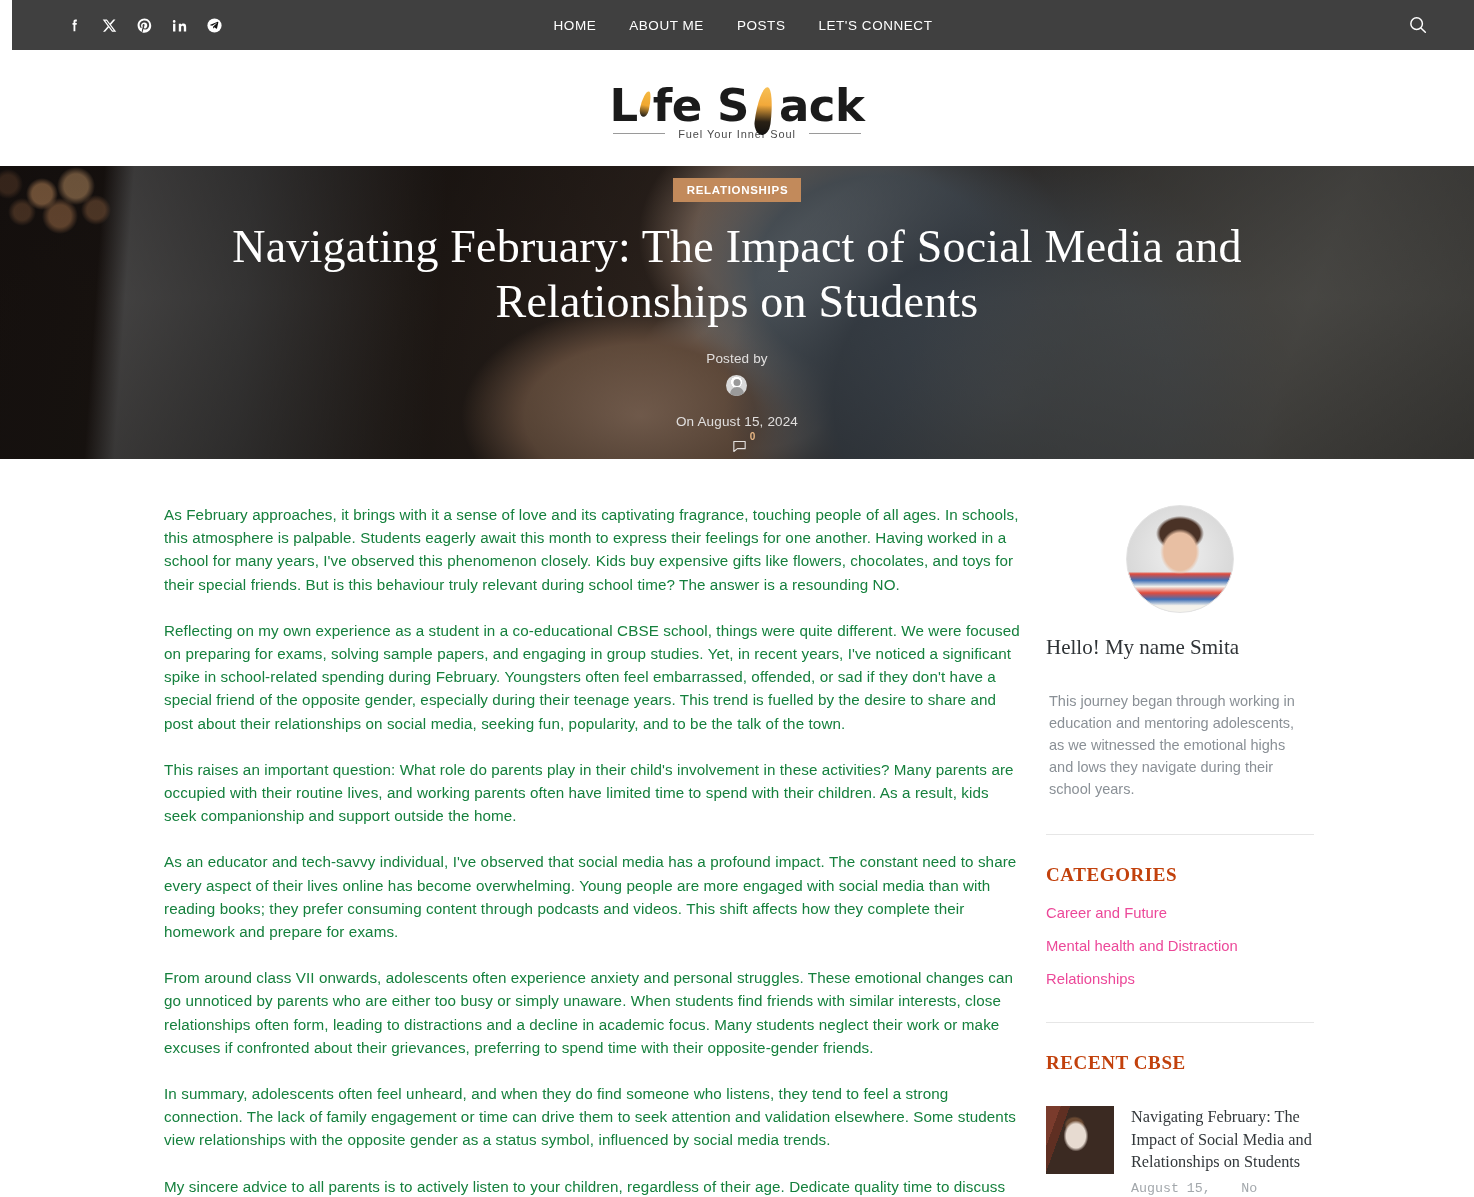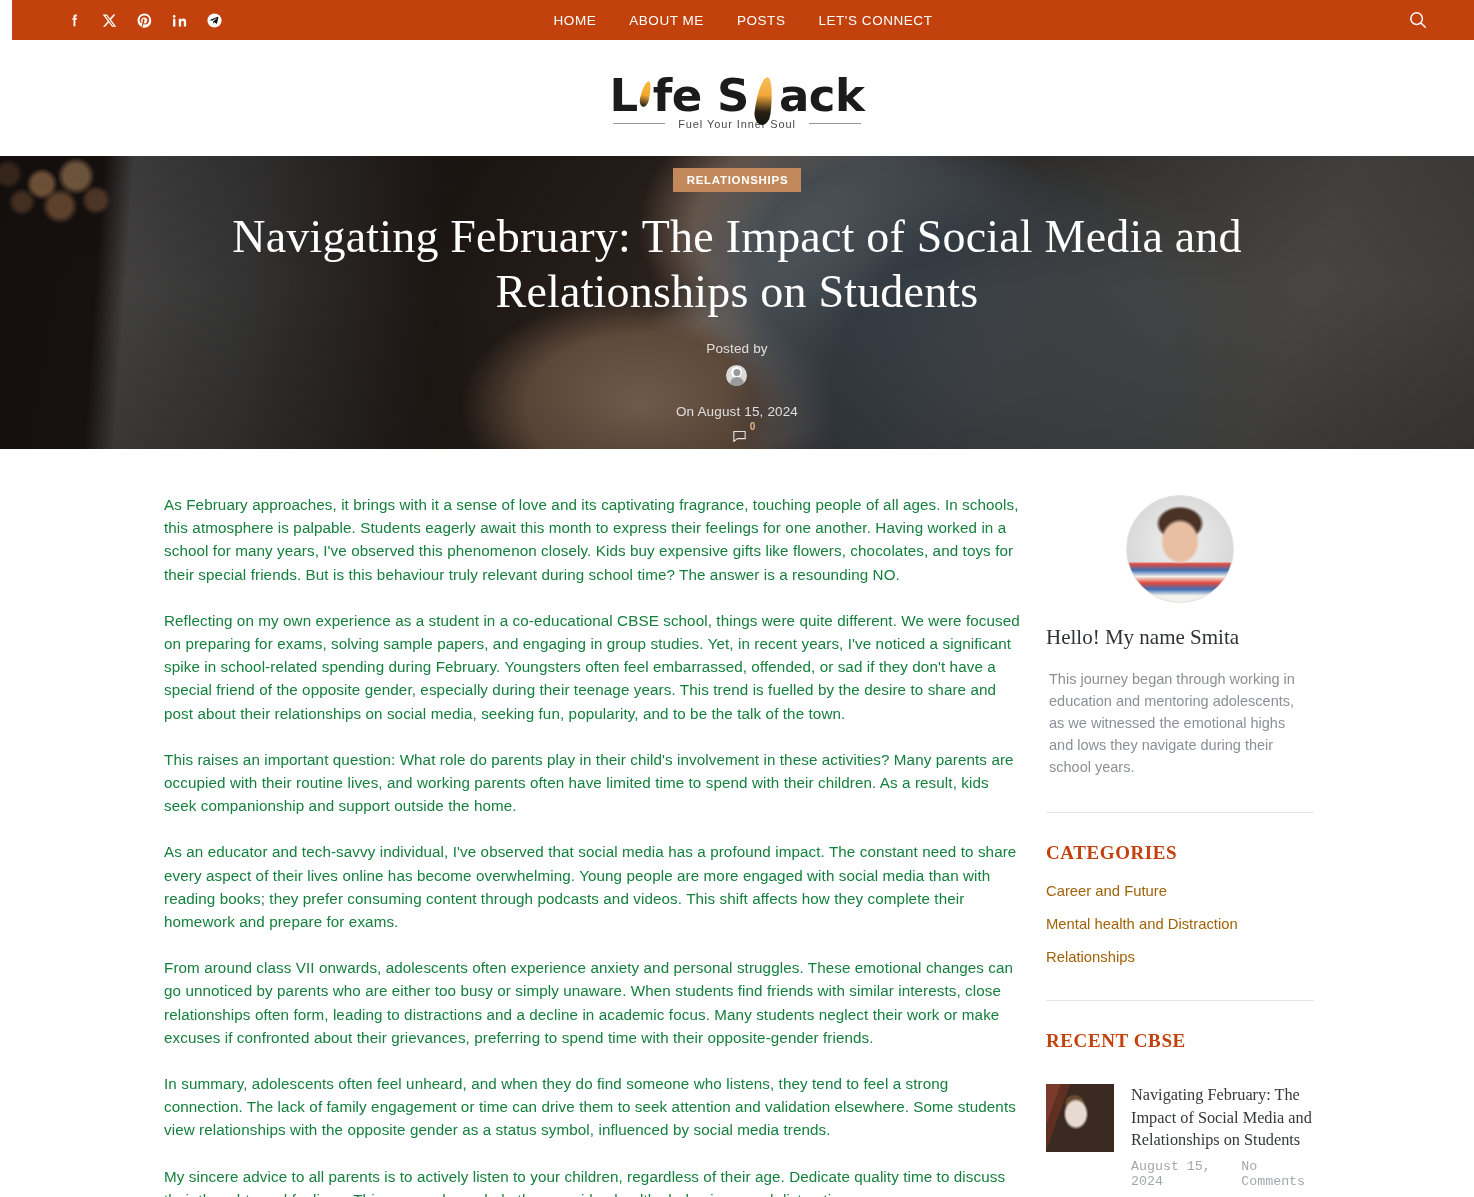--- a/index.html
+++ b/index.html
@@ -6,22 +6,22 @@
   html, body { width: 1474px; }
   body {
     font-family: "Liberation Sans", sans-serif;
     background: #ffffff;
     color: #52595f;
     -webkit-font-smoothing: antialiased;
   }
 
   
   .topbar {
-    height: 40px;
-    background: #c2410c;
+    height: 50px;
+    background: #404040;
     display: flex;
     align-items: center;
     position: relative;
     margin-left: 12px;
   }
   .social {
     display: flex;
     align-items: center;
     gap: 18px;
     margin-left: 54px;
@@ -267,41 +267,41 @@
     font-family: "Liberation Serif", "DejaVu Serif", serif;
     font-size: 21px;
     color: #2f3336;
     margin-top: 22px;
     font-weight: 400;
   }
   .author-bio {
     font-size: 14.5px;
     line-height: 22px;
     color: #8a9096;
-    margin-top: 18px;
+    margin-top: 30px;
     padding: 0 3px;
   }
   .side-divider {
     height: 1px;
     background: #e6e6e6;
     margin: 34px 0 29px 0;
   }
   .side-heading {
     font-family: "Liberation Serif", "DejaVu Serif", serif;
     font-size: 19px;
     letter-spacing: .6px;
     color: #c2410c;
     font-weight: 700;
     margin-bottom: 18px;
   }
   .cat-list { list-style: none; }
   .cat-list li { margin-bottom: 15px; }
   .cat-list a {
     font-size: 14.8px;
-    color: #a16207;
+    color: #ec4899;
     text-decoration: none;
   }
 
   .rp-item {
     display: flex;
     gap: 17px;
     padding: 14px 0 16px 0;
     border-bottom: 1px solid #ececec;
   }
   .rp-item:last-child { border-bottom: none; }

